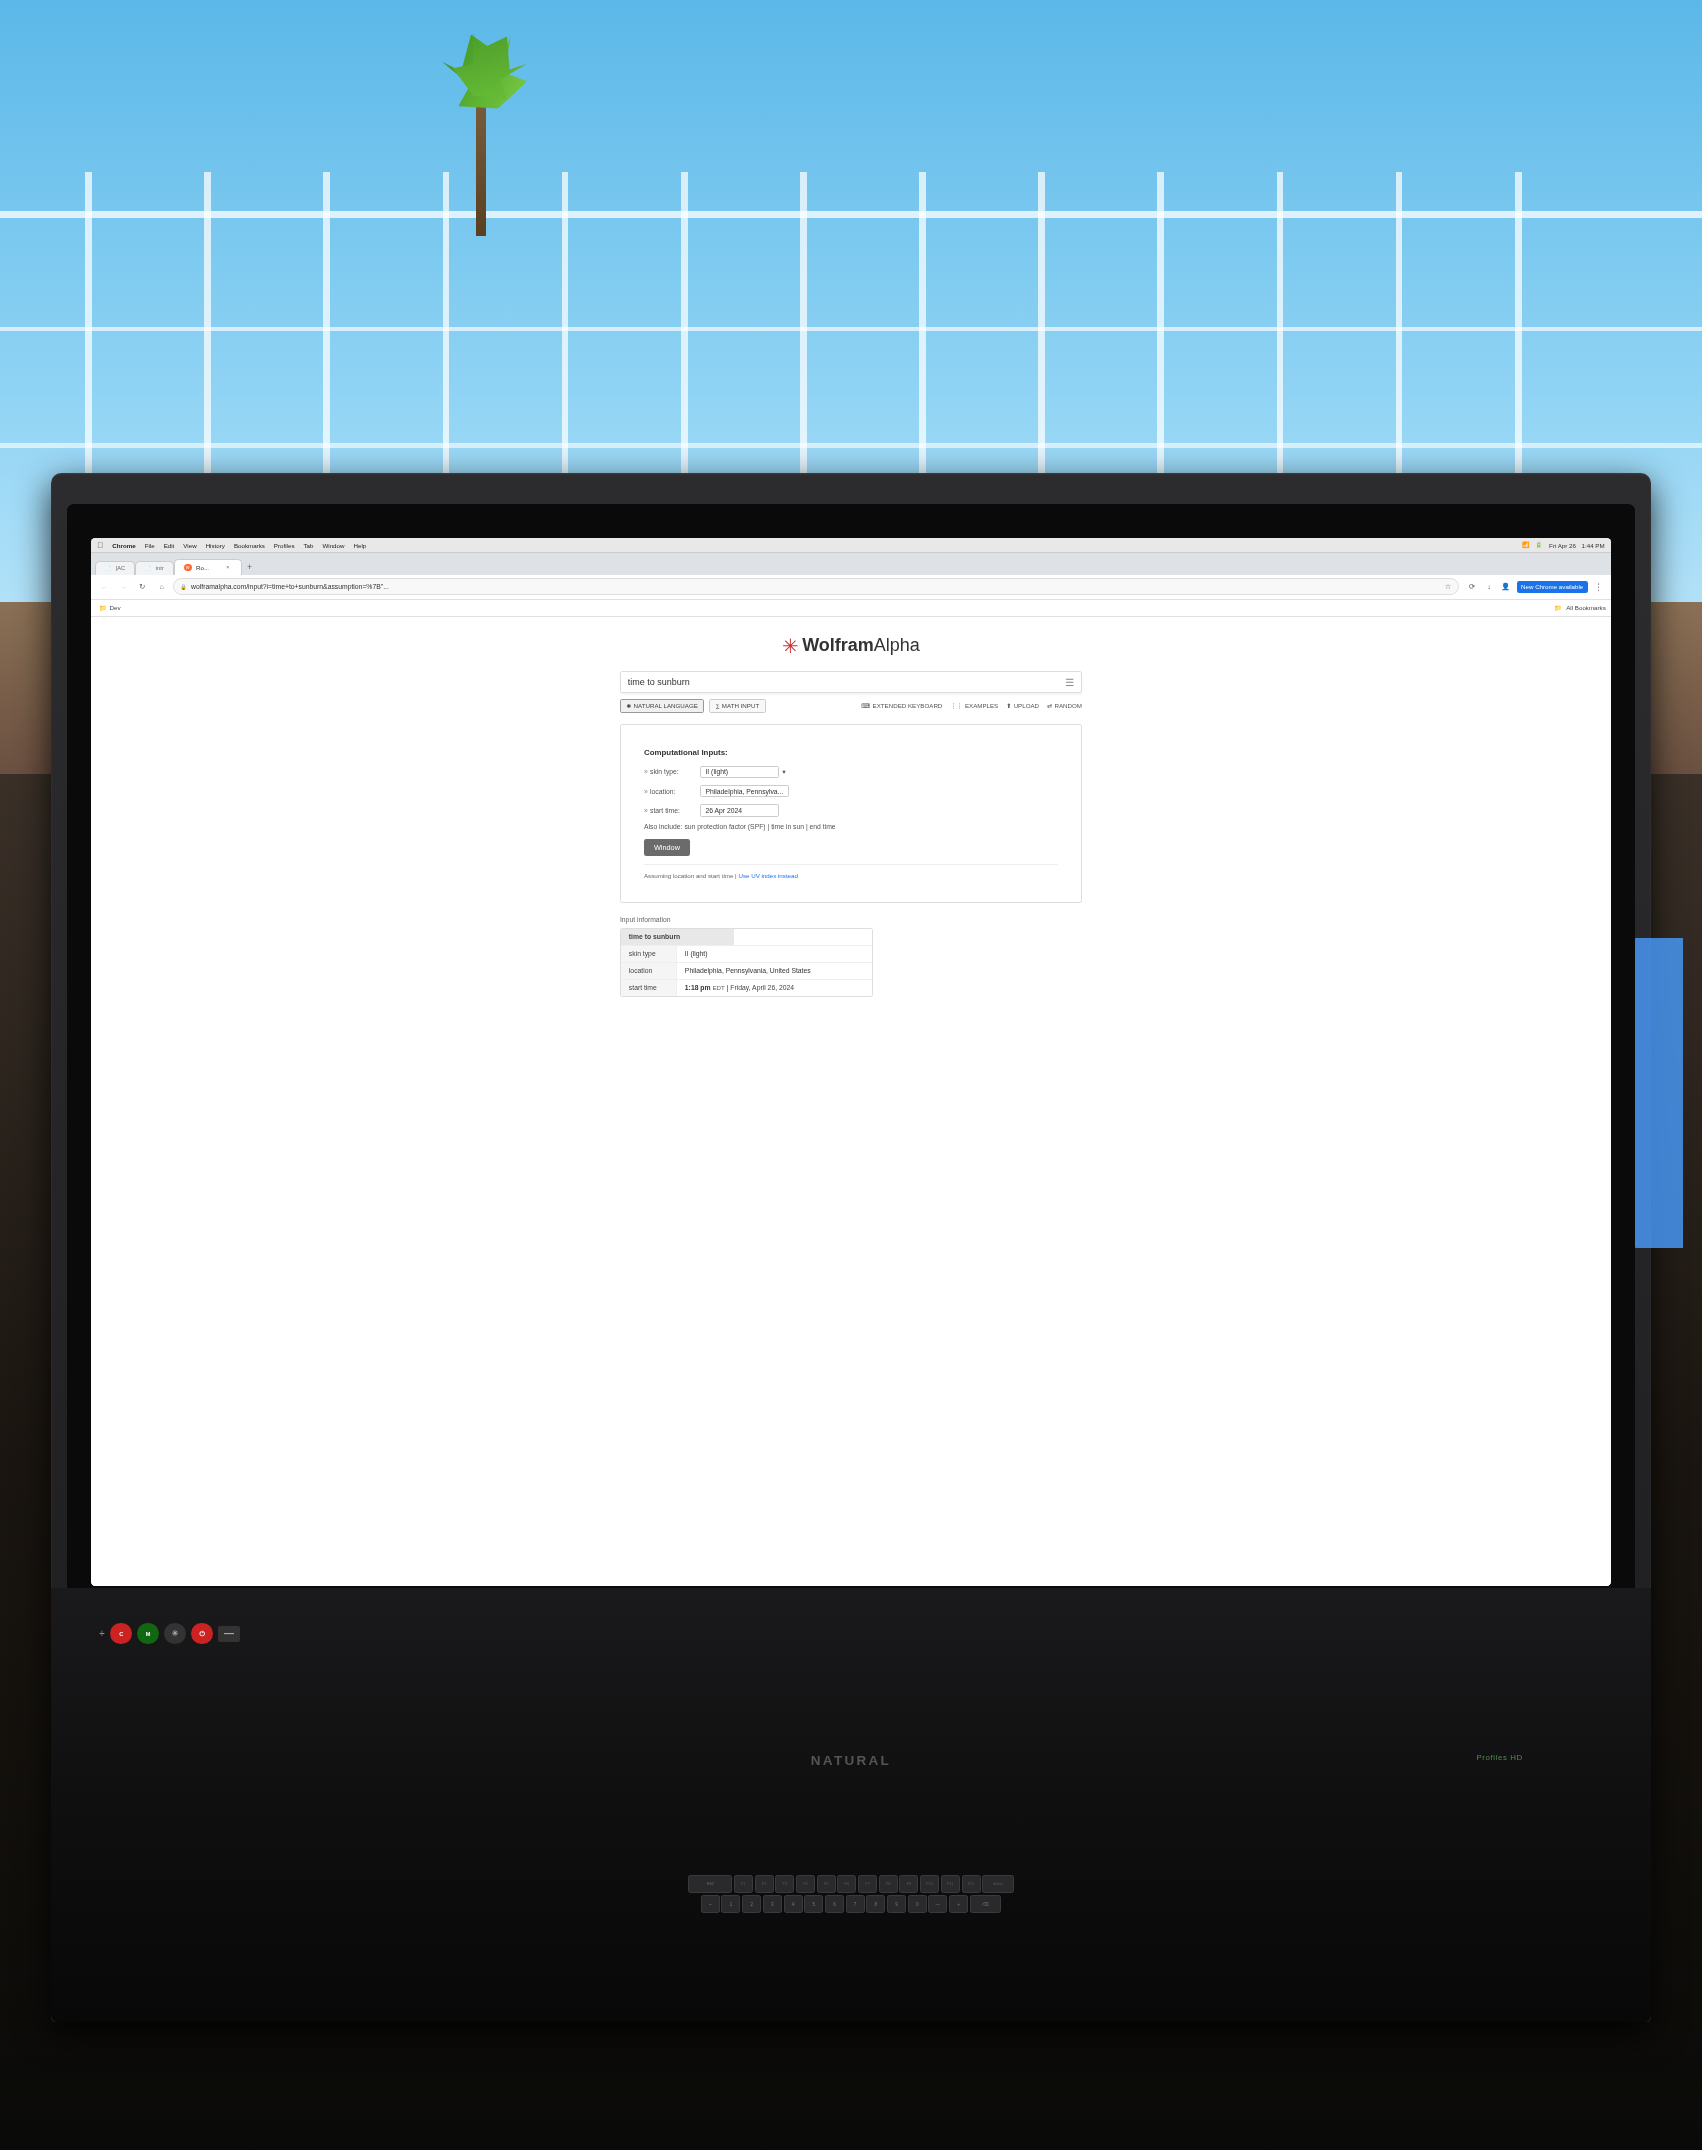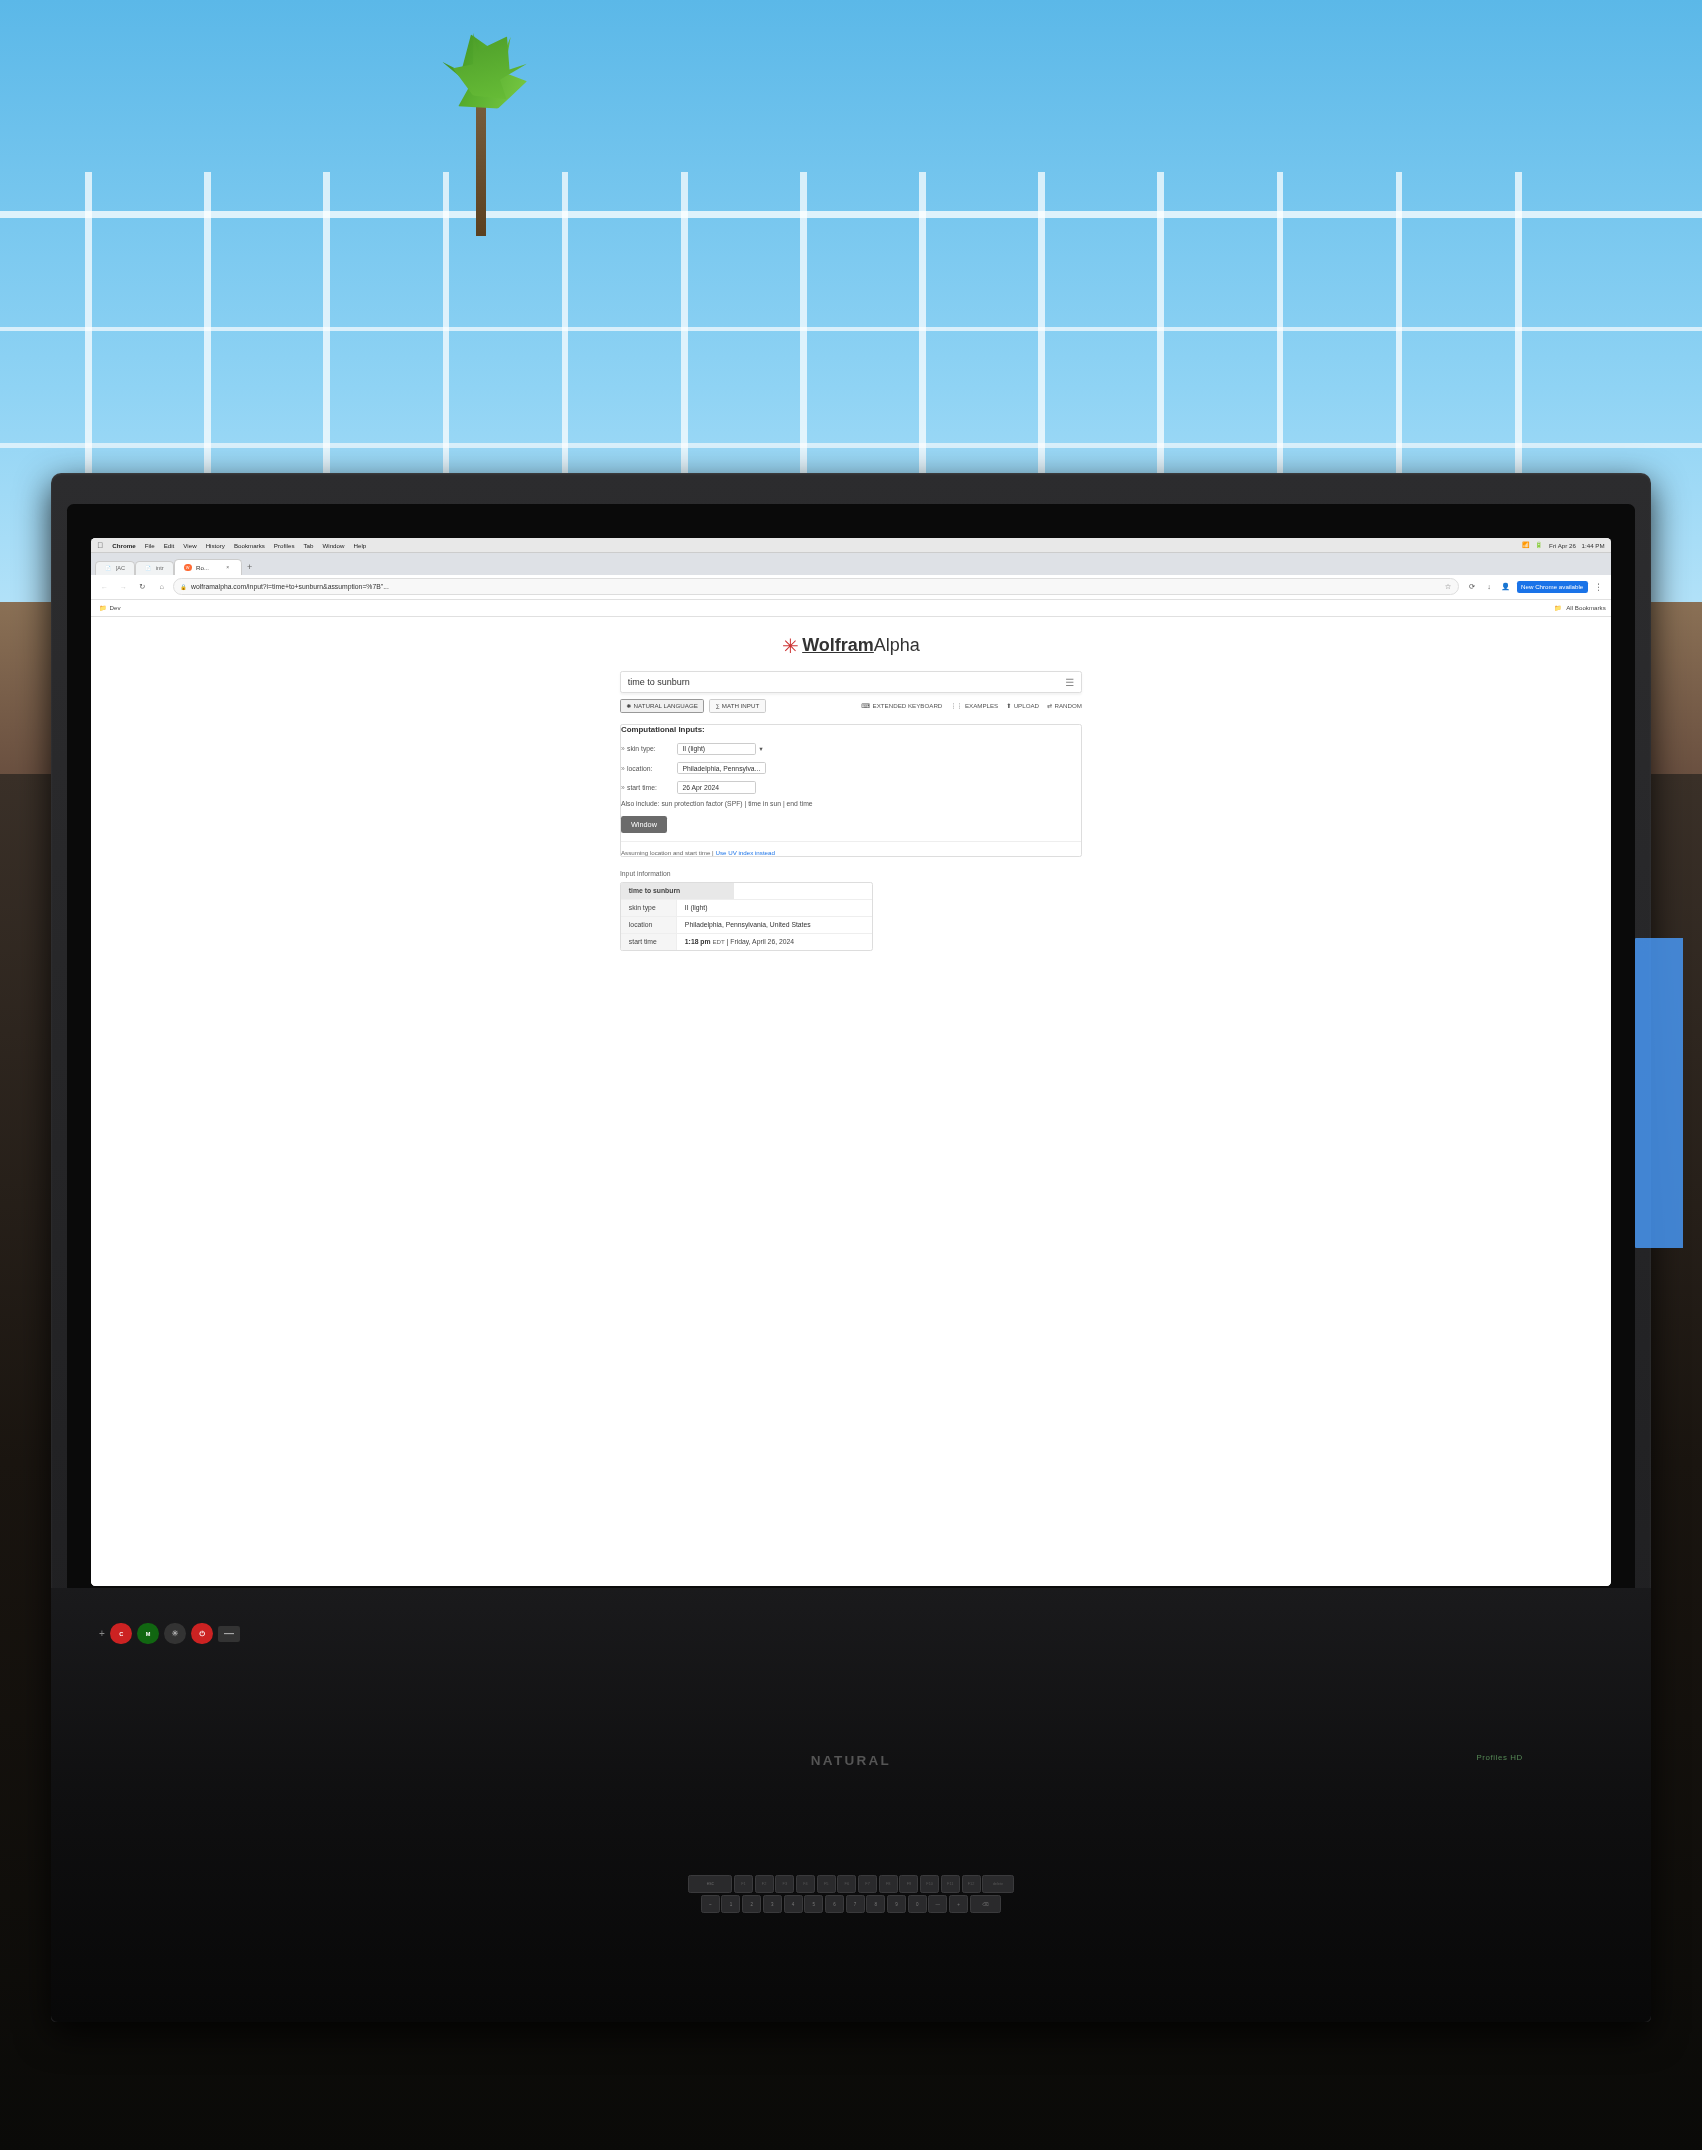--- a/index.html
+++ b/index.html
@@ -372,21 +372,21 @@
       display: flex;
       align-items: center;
       gap: 2.3px;
       cursor: pointer;
     }
 
     
     .comp-inputs {
       border: 0.6px solid #ddd;
       border-radius: 2.3px;
-      padding: 0;
+      padding: 23px;
       margin-bottom: 13.5px;
       background: white;
     }
 
     .comp-inputs-title {
       font-size: 7.9px;
       font-weight: 600;
       color: #333;
       margin-bottom: 9px;
     }
@@ -743,21 +743,21 @@
             <span style="margin-left:2.3px;">All Bookmarks</span>
           </div>
         </div>
 
         <div class="page-content">
           <div class="wa-container">
 
             <div class="wa-logo">
               <span style="font-size:20px;color:#cc3333;">✳</span>
               <span style="font-size:18px;font-weight:300;color:#333;">
-                <span style="font-weight:700;text-decoration:underline;">Wolfram</span>Alpha
+                <span style="font-weight:700;">Wolfram</span>Alpha
               </span>
             </div>
 
             <div class="wa-search-box">
               <input class="wa-search-input" type="text" value="time to sunburn" style="">
               <span style="font-size:10px;color:#888;cursor:pointer;">☰</span>
             </div>
 
             <div class="wa-toolbar">
               <div class="wa-btn active">

